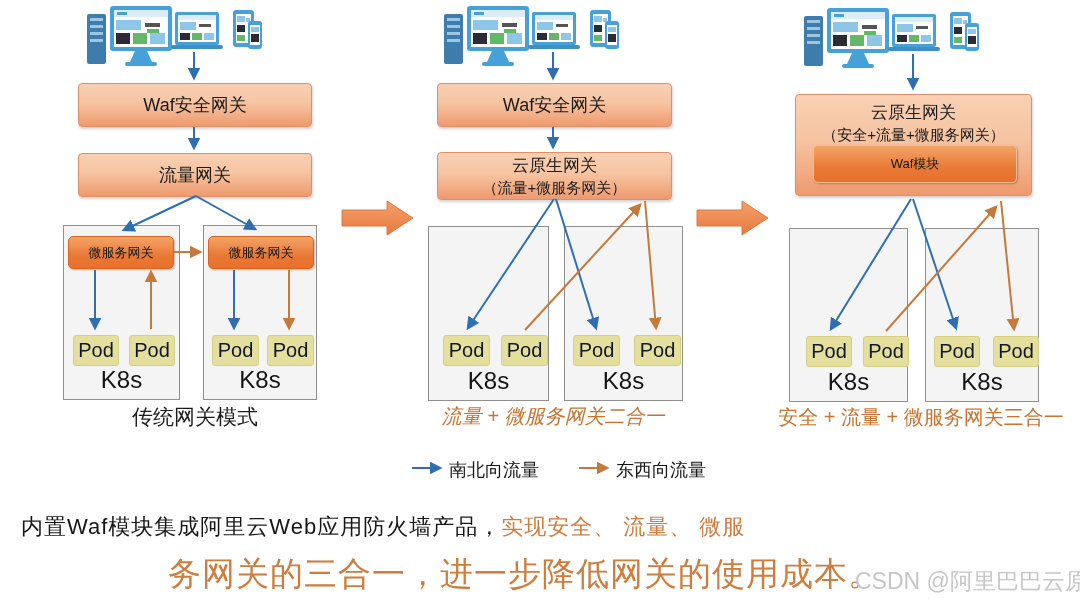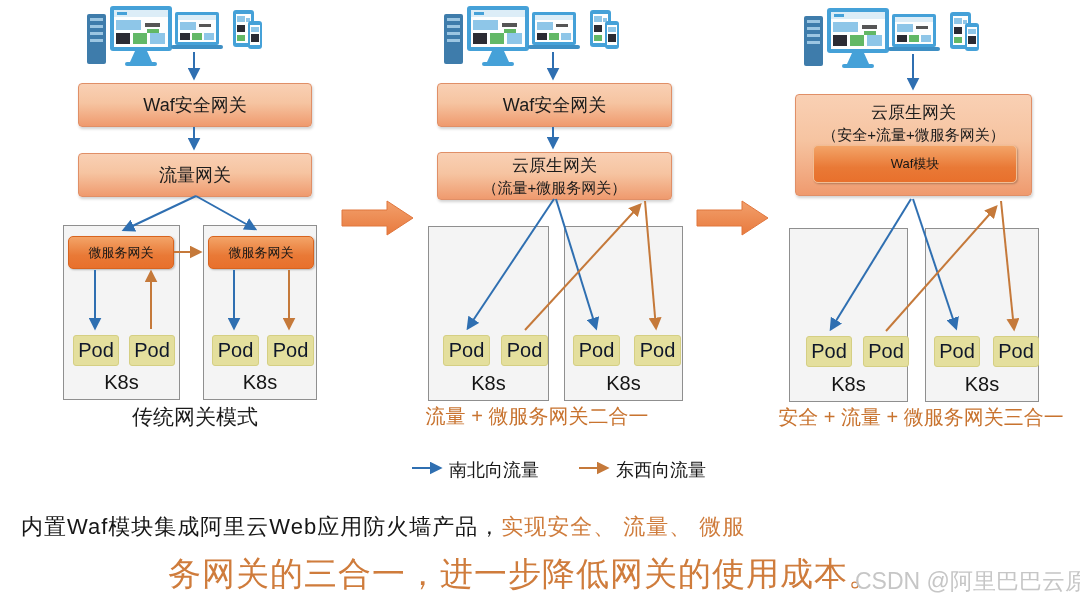--- a/index.html
+++ b/index.html
@@ -9,21 +9,21 @@
   .gw{position:absolute;z-index:2;background:linear-gradient(180deg,#f9d0b4 0%,#f6c4a1 45%,#ef9a6e 100%);
       border:1px solid #e08f67;border-radius:4px;box-shadow:1px 2px 3px rgba(0,0,0,.18);
       display:flex;flex-direction:column;align-items:center;justify-content:center;text-align:center;}
   .gw .t1{font-size:18px;color:#1b1b1b;}
   .gw .t1s{font-size:17px;color:#1b1b1b;}
   .gw .t2{font-size:15px;color:#1b1b1b;margin-top:2px;}
   .micro{position:absolute;z-index:3;background:linear-gradient(180deg,#f3a468 0%,#e97936 60%,#e8702c 100%);
       border:1px solid #d8641f;border-radius:5px;box-shadow:1px 1px 2px rgba(0,0,0,.25);
       display:flex;align-items:center;justify-content:center;font-size:13px;color:#161616;}
   .k8s{position:absolute;z-index:1;background:#f4f4f4;border:1px solid #8f8f8f;}
-  .k8slabel{position:absolute;left:0;bottom:5px;width:100%;text-align:center;font-size:20px;color:#141414;}
+  .k8slabel{position:absolute;left:0;bottom:5px;width:100%;text-align:center;font-size:24px;color:#141414;}
   .pod{position:absolute;z-index:2;background:#e4df9d;border:1px solid #d5cf83;border-radius:3px;
       display:flex;align-items:center;justify-content:center;font-size:20px;color:#0f172a;}
   .caption{position:absolute;z-index:2;text-align:center;font-size:21px;color:#1b1b1b;}
   .caption.orange{color:#c8732f;font-size:20px;}
   .legend-label{position:absolute;z-index:2;font-size:18px;color:#141414;}
   .f1{position:absolute;left:21px;top:512px;font-size:22px;letter-spacing:1px;color:#161616;white-space:nowrap;z-index:2;}
   .f1 .orange,.f2{color:#cf7c3c;}
   .f2{position:absolute;left:168px;top:552px;font-size:33px;letter-spacing:1px;white-space:nowrap;z-index:2;text-align:center;}
   .wm{position:absolute;left:855px;top:566px;font-size:23px;color:#c6c6c6;white-space:nowrap;z-index:2;}
 </style>
@@ -193,21 +193,21 @@
   <div class="pod" style="left:501px;top:335px;width:45px;height:29px;">
     <span>Pod</span>
     </div>
   <div class="pod" style="left:573px;top:335px;width:45px;height:29px;">
     <span>Pod</span>
     </div>
   <div class="pod" style="left:634px;top:335px;width:45px;height:29px;">
     <span>Pod</span>
     </div>
 
-  <div class="caption orange" style="left:408px;top:403px;width:258px;">流量 + 微服务网关二合一</div>
+  <div class="caption orange" style="left:424px;top:403px;width:258px;font-style:italic;">流量 + 微服务网关二合一</div>
 
   <div class="gw" style="left:795px;top:94px;width:237px;height:102px;justify-content:flex-start;padding-top:6px;box-sizing:border-box;">
     <div class="t1s">云原生网关</div>
     <div class="t2">（安全+流量+微服务网关）</div>
   </div>
   <div class="micro" style="left:813px;top:145px;width:202px;height:36px;border:1px solid #f2bd93;">
     <span>Waf模块</span>
   </div>
 
   <div class="k8s" style="left:789px;top:228px;width:117px;height:172px;">

